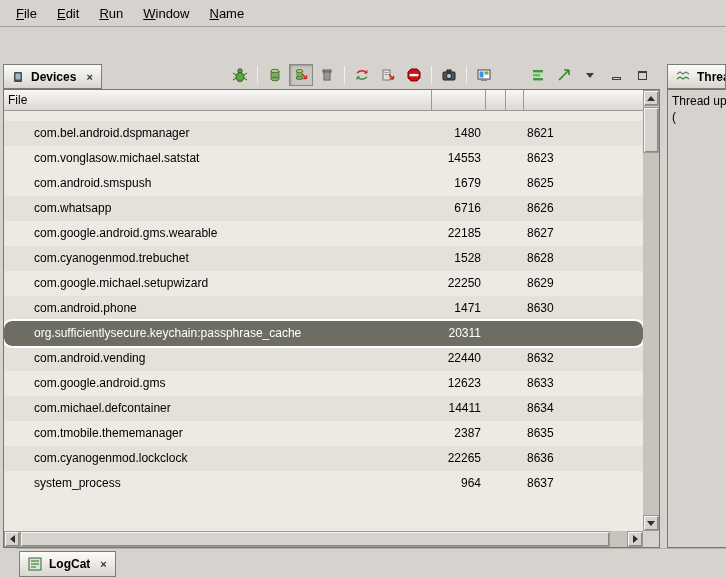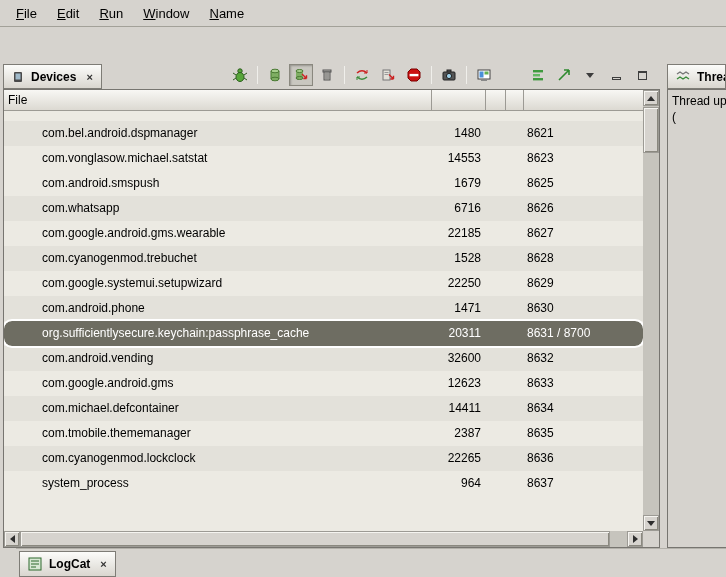--- a/index.html
+++ b/index.html
@@ -50,21 +50,21 @@
   .th-c4   { width:18px; }
   .th-port { flex:1; border-right:none; }
 
   .rows { position:absolute; left:0; top:21px; right:16px; bottom:16px; overflow:hidden; padding-top:10px; }
   .row { display:flex; height:25px; line-height:25px; font-size:12px; }
   .row.even { background:var(--row-even,#e3e1da); }
   .row.odd  { background:var(--row-odd,#eceae3); }
   .row.selected { background:var(--sel-bg,#6e6d62); color:var(--sel-fg,#fff);
                   outline:2px solid #ffffff; position:relative; z-index:2;border-radius:8px; }
   .cell { overflow:hidden; white-space:nowrap; }
-  .c-name { width:428px; padding-left:38px; }
+  .c-name { width:428px; padding-left:30px; }
   .c-pid  { width:54px; text-align:right; padding-right:5px; }
   .c-g1   { width:20px; }
   .c-g2   { width:18px; }
   .c-port { flex:1; padding-left:3px; }
 
   
   .vscroll { position:absolute; top:0; right:0; width:16px; bottom:16px; background:#c6c4bd; }
   .hscroll { position:absolute; left:0; bottom:0; right:16px; height:16px; background:#c6c4bd; }
   .corner  { position:absolute; right:0; bottom:0; width:16px; height:16px; background:#d6d3ce; }
   .sb-btn { position:absolute; width:16px; height:16px; background:#d6d3ce; border:1px solid #9c9a94;
@@ -269,43 +269,42 @@
     <div class="cell c-port">8627</div>
   </div>
           <div class="row even">
     <div class="cell c-name">com.cyanogenmod.trebuchet</div>
     <div class="cell c-pid">1528</div>
     <div class="cell c-g1"></div>
     <div class="cell c-g2"></div>
     <div class="cell c-port">8628</div>
   </div>
           <div class="row odd">
-    <div class="cell c-name">com.google.systemui.setupwizard</div>
+    <div class="cell c-name">com.google.michael.setupwizard</div>
     <div class="cell c-pid">22250</div>
     <div class="cell c-g1"></div>
     <div class="cell c-g2"></div>
     <div class="cell c-port">8629</div>
   </div>
           <div class="row even">
     <div class="cell c-name">com.android.phone</div>
     <div class="cell c-pid">1471</div>
     <div class="cell c-g1"></div>
     <div class="cell c-g2"></div>
     <div class="cell c-port">8630</div>
   </div>
           <div class="row odd selected">
     <div class="cell c-name">org.sufficientlysecure.keychain:passphrase_cache</div>
     <div class="cell c-pid">20311</div>
     <div class="cell c-g1"></div>
     <div class="cell c-g2"></div>
-    <div class="cell c-port">8631 / 8700</div>
   </div>
           <div class="row even">
     <div class="cell c-name">com.android.vending</div>
-    <div class="cell c-pid">32600</div>
+    <div class="cell c-pid">22440</div>
     <div class="cell c-g1"></div>
     <div class="cell c-g2"></div>
     <div class="cell c-port">8632</div>
   </div>
           <div class="row odd">
     <div class="cell c-name">com.google.android.gms</div>
     <div class="cell c-pid">12623</div>
     <div class="cell c-g1"></div>
     <div class="cell c-g2"></div>
     <div class="cell c-port">8633</div>

